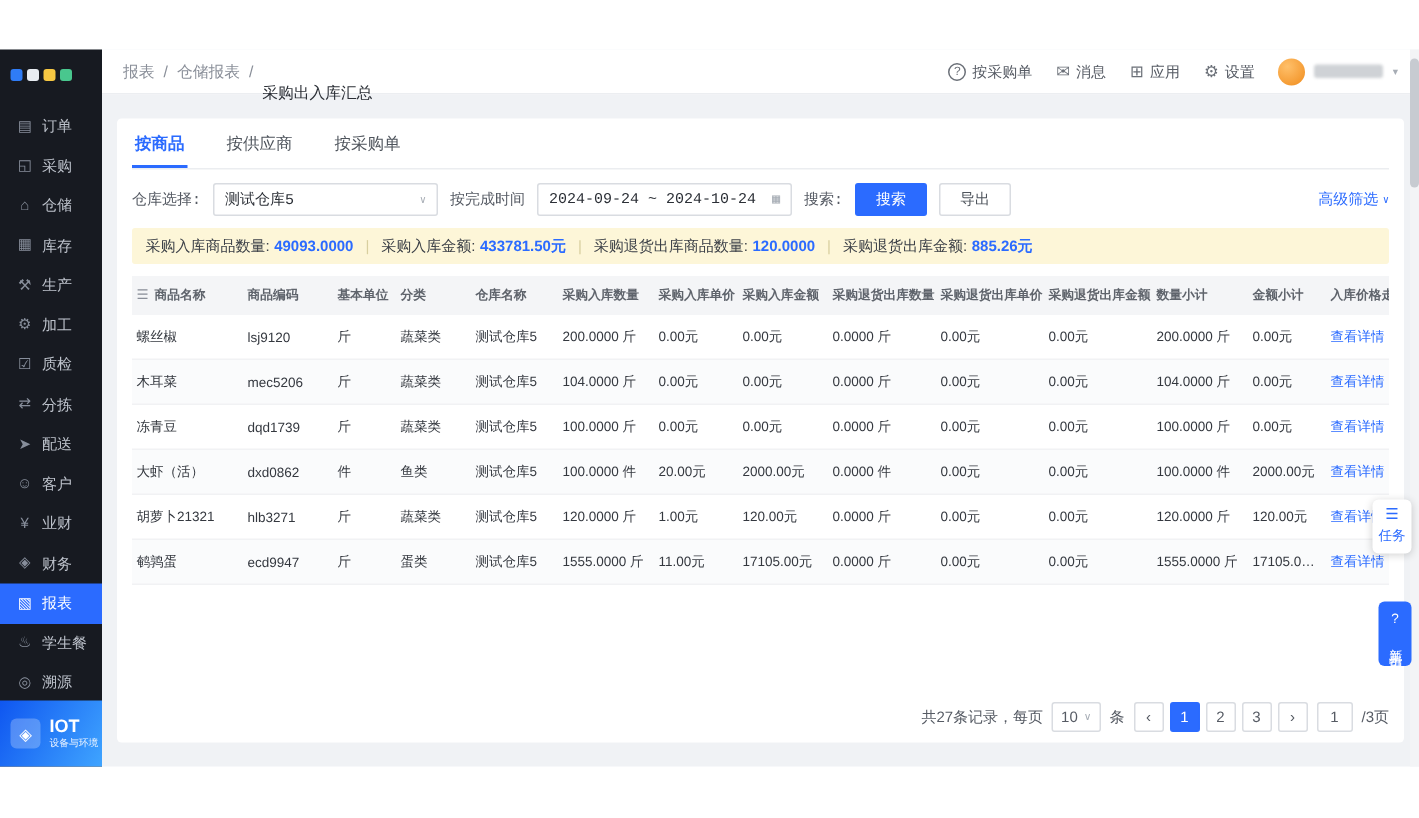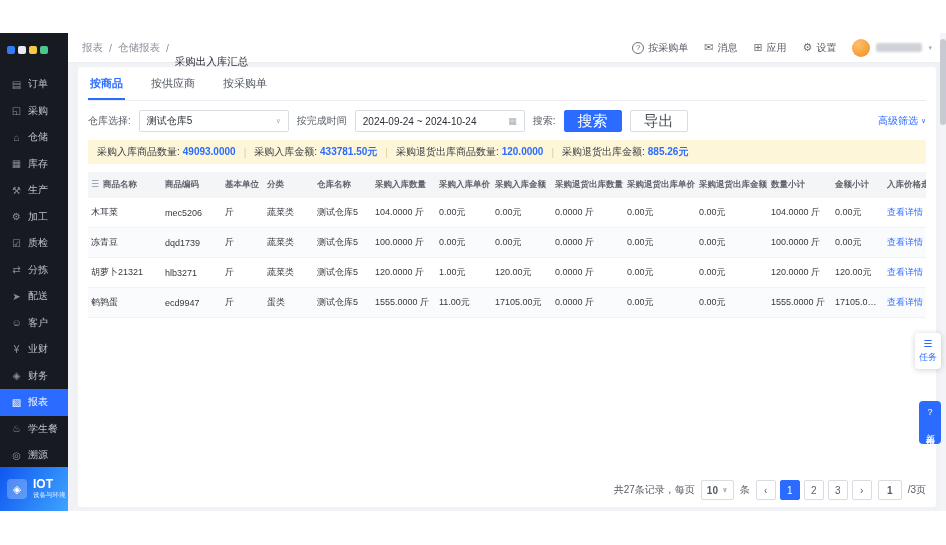--- a/index.html
+++ b/index.html
@@ -32,33 +32,33 @@
 .h-actions{display:flex;align-items:center;gap:16px;}
 .h-action{display:flex;align-items:center;gap:4px;cursor:pointer;}
 .h-icon{font-size:11px;color:#6b7078;}
 .h-icon.circle{width:12px;height:12px;border:1px solid #6b7078;border-radius:50%;display:inline-flex;align-items:center;justify-content:center;font-size:8px;}
 .user{display:flex;align-items:center;gap:6px;cursor:pointer;}
 .avatar{width:18px;height:18px;border-radius:50%;background:radial-gradient(circle at 35% 30%,#ffc06a,#f08c1d);}
 .blur-name{width:46px;height:9px;background:#cfd2d6;border-radius:2px;filter:blur(1.2px);}
 .caret{font-size:7px;color:#a7adb5;}
 
 
-.content{flex:1;padding:4px 10px;min-height:0;}
+.content{flex:1;padding:16px 10px;min-height:0;}
 .card{background:#fff;height:100%;border-radius:3px;padding:0 10px;display:flex;flex-direction:column;min-height:0;}
 .tabs{display:flex;gap:24px;border-bottom:1px solid #ebedf0;flex-shrink:0;}
 .tab{font-size:11px;color:#4e545c;padding:9px 2px 7px;cursor:pointer;border-bottom:2px solid transparent;}
 .tab.active{color:#2b6bff;border-bottom-color:#2b6bff;font-weight:bold;}
-.filters{display:flex;align-items:center;gap:8px;padding:9px 0 8px;font-size:10px;color:#565b64;flex-shrink:0;}
+.filters{display:flex;align-items:center;gap:8px;padding:9px 0 8px;font-size:10px;color:#565b64;flex-shrink:0;font-family:Liberation Mono, monospace;}
 .fbox{height:22px;border:1px solid #d9dce1;border-radius:2px;background:#fff;display:flex;align-items:center;padding:0 7px;color:#2b2f36;gap:6px;}
 .wh-select{width:150px;justify-content:space-between;cursor:pointer;}
 .date-box{width:170px;justify-content:space-between;cursor:pointer;}
 .cal{color:#a7adb5;font-size:9px;}
 .search-input{width:158px;border:1px solid #d9dce1;border-radius:2px;height:22px;padding:0 7px;font-size:10px;color:#2b2f36;outline:none;font-family:inherit;}
 .search-input::placeholder{color:#b9bec6;}
-.btn{height:22px;border-radius:2px;font-size:15px;padding:0 13px;display:flex;align-items:center;cursor:pointer;font-family:inherit;}
+.btn{height:22px;border-radius:2px;font-size:10px;padding:0 13px;display:flex;align-items:center;cursor:pointer;font-family:inherit;}
 .btn-primary{background:#2b6bff;color:#fff;border:1px solid #2b6bff;}
 .btn-plain{background:#fff;color:#4e545c;border:1px solid #d9dce1;}
 .advanced{margin-left:auto;color:#2b6bff;display:flex;gap:3px;align-items:center;cursor:pointer;}
 .advanced .caret{color:#2b6bff;}
 
 
 .summary{background:#fdf6d8;border-radius:2px;padding:5px 9px;display:flex;align-items:center;gap:8px;font-size:10px;color:#3c4047;flex-shrink:0;}
 .sum-value{color:#2b6bff;font-weight:bold;margin-left:3px;}
 .sum-sep{color:#d8cf9f;}
 
@@ -66,21 +66,21 @@
 .table-wrap{flex:1;margin-top:8px;min-height:0;overflow:hidden;}
 table{width:100%;border-collapse:collapse;table-layout:fixed;}
 th{background:#f4f5f7;color:#5f646c;font-size:8.5px;font-weight:bold;text-align:left;padding:7px 3px;white-space:nowrap;overflow:hidden;}
 td{font-size:9px;color:#34383f;padding:8px 3px;border-bottom:1px solid #f1f2f4;white-space:nowrap;overflow:hidden;text-overflow:ellipsis;}
 tbody tr:nth-child(even){background:#fafbfc;}
 .detail-link{color:#2b6bff;text-decoration:none;cursor:pointer;}
 .col-icon{margin-right:4px;color:#8a8f99;font-size:9px;cursor:pointer;}
 
 
 .pagination{height:34px;display:flex;align-items:center;justify-content:flex-end;gap:6px;font-size:10px;color:#565b64;flex-shrink:0;}
-.pg-box{min-width:24px;height:20px;border:1px solid #d9dce1;border-radius:2px;background:#fff;display:inline-flex;align-items:center;justify-content:center;padding:0 5px;gap:4px;cursor:pointer;font-weight:bold;}
+.pg-box{min-width:24px;height:20px;border:1px solid #d9dce1;border-radius:2px;background:#fff;display:inline-flex;align-items:center;justify-content:center;padding:0 5px;gap:4px;cursor:pointer;}
 .page-list{display:flex;gap:4px;align-items:center;}
 .page-btn{min-width:20px;height:20px;border:1px solid #d9dce1;border-radius:2px;background:#fff;display:inline-flex;align-items:center;justify-content:center;cursor:pointer;}
 .page-btn.active{background:#2b6bff;border-color:#2b6bff;color:#fff;}
 
 
 .scrollbar{position:absolute;right:0;top:0;width:6px;height:100%;background:#f3f4f6;}
 .scroll-thumb{position:absolute;right:0;top:6px;width:6px;height:86px;background:#c7cbd1;border-radius:3px;}
 .float-task{position:absolute;right:5px;top:300px;width:26px;background:#fff;border-radius:4px;box-shadow:0 1px 6px rgba(0,0,0,.18);padding:5px 0;text-align:center;color:#2b6bff;font-size:9px;cursor:pointer;}
 .float-task .ft-icon{display:block;font-size:10px;margin-bottom:2px;}
 .float-guide{position:absolute;right:5px;top:368px;width:22px;background:#2b6bff;border-radius:4px;color:#fff;padding:6px 0;text-align:center;cursor:pointer;}
@@ -277,20 +277,36 @@
                   <th><span>采购退货出库数量</span></th>
                   <th><span>采购退货出库单价</span></th>
                   <th><span>采购退货出库金额</span></th>
                   <th><span>数量小计</span></th>
                   <th><span>金额小计</span></th>
                   <th><span>入库价格走势</span></th>
                 </tr>
               </thead>
             <tbody>
                 <tr>
+                  <td>螺丝椒</td>
+                  <td>lsj9120</td>
+                  <td>斤</td>
+                  <td>蔬菜类</td>
+                  <td>测试仓库5</td>
+                  <td>200.0000 斤</td>
+                  <td>0.00元</td>
+                  <td>0.00元</td>
+                  <td>0.0000 斤</td>
+                  <td>0.00元</td>
+                  <td>0.00元</td>
+                  <td>200.0000 斤</td>
+                  <td>0.00元</td>
+                  <td><a class="detail-link">查看详情</a></td>
+                </tr>
+                <tr>
                   <td>木耳菜</td>
                   <td>mec5206</td>
                   <td>斤</td>
                   <td>蔬菜类</td>
                   <td>测试仓库5</td>
                   <td>104.0000 斤</td>
                   <td>0.00元</td>
                   <td>0.00元</td>
                   <td>0.0000 斤</td>
                   <td>0.00元</td>
@@ -306,20 +322,36 @@
                   <td>蔬菜类</td>
                   <td>测试仓库5</td>
                   <td>100.0000 斤</td>
                   <td>0.00元</td>
                   <td>0.00元</td>
                   <td>0.0000 斤</td>
                   <td>0.00元</td>
                   <td>0.00元</td>
                   <td>100.0000 斤</td>
                   <td>0.00元</td>
+                  <td><a class="detail-link">查看详情</a></td>
+                </tr>
+                <tr>
+                  <td>大虾（活）</td>
+                  <td>dxd0862</td>
+                  <td>件</td>
+                  <td>鱼类</td>
+                  <td>测试仓库5</td>
+                  <td>100.0000 件</td>
+                  <td>20.00元</td>
+                  <td>2000.00元</td>
+                  <td>0.0000 件</td>
+                  <td>0.00元</td>
+                  <td>0.00元</td>
+                  <td>100.0000 件</td>
+                  <td>2000.00元</td>
                   <td><a class="detail-link">查看详情</a></td>
                 </tr>
                 <tr>
                   <td>胡萝卜21321</td>
                   <td>hlb3271</td>
                   <td>斤</td>
                   <td>蔬菜类</td>
                   <td>测试仓库5</td>
                   <td>120.0000 斤</td>
                   <td>1.00元</td>

